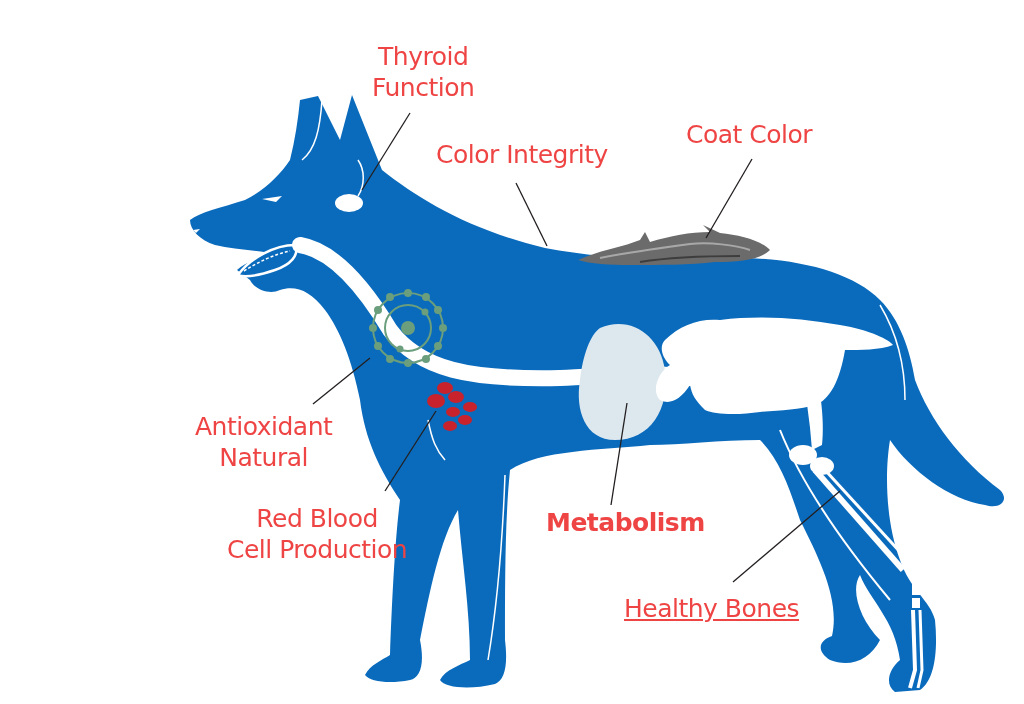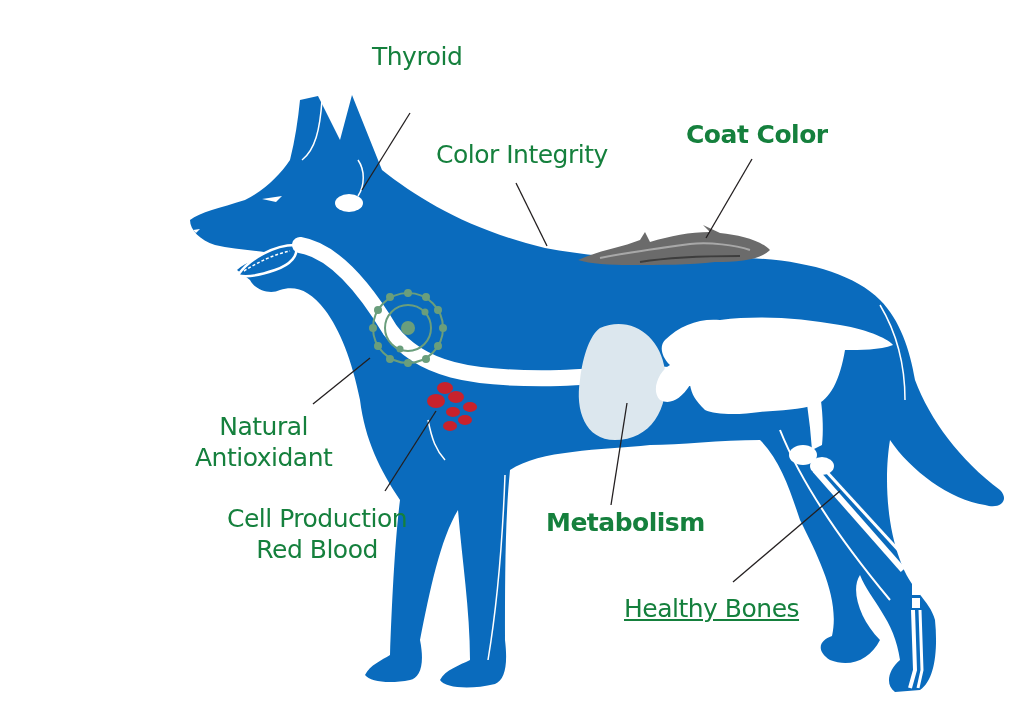--- a/index.html
+++ b/index.html
@@ -1,18 +1,18 @@
 <!DOCTYPE html>
 <html><head>
   <meta charset="utf-8">
   <style>
     html, body { margin: 0; padding: 0; background: #ffffff; }
     body { width: 1024px; height: 704px; position: relative; overflow: hidden; font-family: "DejaVu Sans", sans-serif; }
     #diagram { position: absolute; left: 0; top: 0; width: 1024px; height: 704px; }
-    .label { position: absolute; color: #15803d; font-size: 25px; line-height: 31px; text-align: center; white-space: nowrap; letter-spacing: -0.5px; }
+    .label { position: absolute; color: #ef4444; font-size: 25px; line-height: 31px; text-align: center; white-space: nowrap; letter-spacing: -0.5px; }
     .label span { display: block; }
   </style>
 </head>
 <body>
 
 <svg id="diagram" viewBox="0 0 1024 704" xmlns="http://www.w3.org/2000/svg">
 
   <g>
     <path fill="#0a6bbd" d="
       M 300 100
@@ -146,33 +146,34 @@
     <line x1="752" y1="159" x2="706" y2="238"></line>
     <line x1="313" y1="404" x2="370" y2="358"></line>
     <line x1="385" y1="491" x2="436" y2="411"></line>
     <line x1="611" y1="505" x2="627" y2="403"></line>
     <line x1="733" y1="582" x2="840" y2="491"></line>
   </g>
 </svg>
 
 <div class="label" style="left:372px; top:41px;">
   <span>Thyroid</span>
+  <span>Function</span>
 </div>
 <div class="label" style="left:436px; top:139px;">
   <span>Color Integrity</span>
 </div>
-<div class="label" style="left:686px; top:119px;font-weight:bold;">
+<div class="label" style="left:686px; top:119px;">
   <span>Coat Color</span>
 </div>
 <div class="label" style="left:195px; top:411px;">
+  <span>Antioxidant</span>
   <span>Natural</span>
-  <span>Antioxidant</span>
 </div>
 <div class="label" style="left:227px; top:503px;">
+  <span>Red Blood</span>
   <span>Cell Production</span>
-  <span>Red Blood</span>
 </div>
 <div class="label" style="left:546px; top:507px;font-weight:bold;">
   <span>Metabolism</span>
 </div>
 <div class="label" style="left:624px; top:593px;text-decoration:underline;">
   <span>Healthy Bones</span>
 </div>
 
 </body></html>

